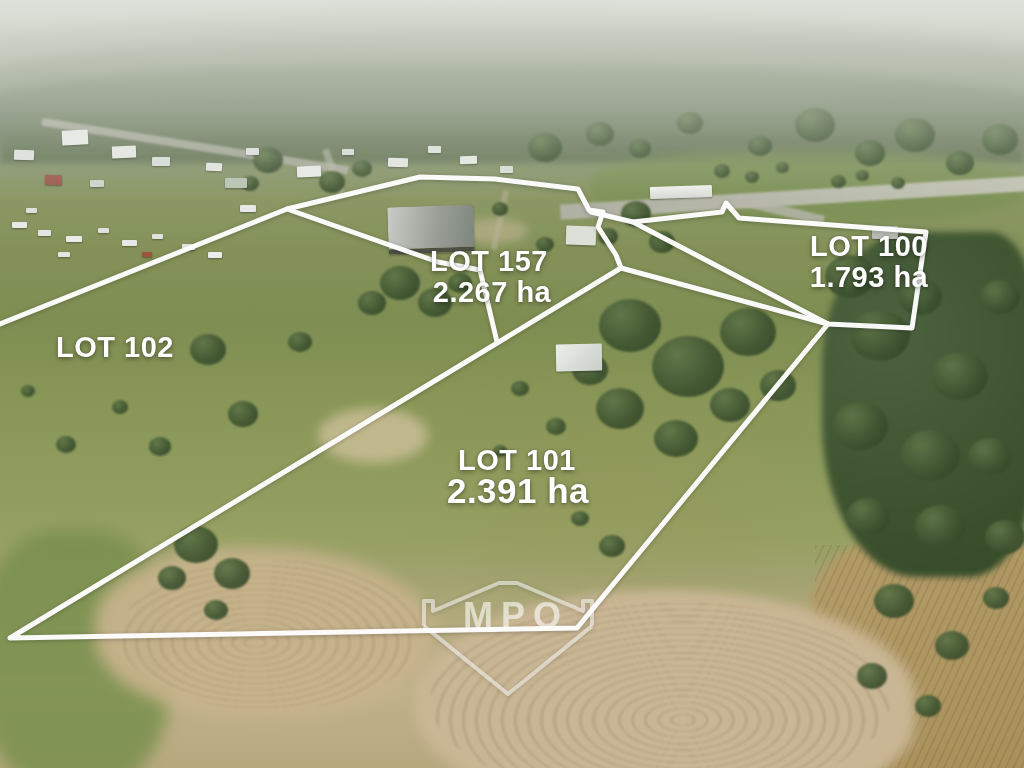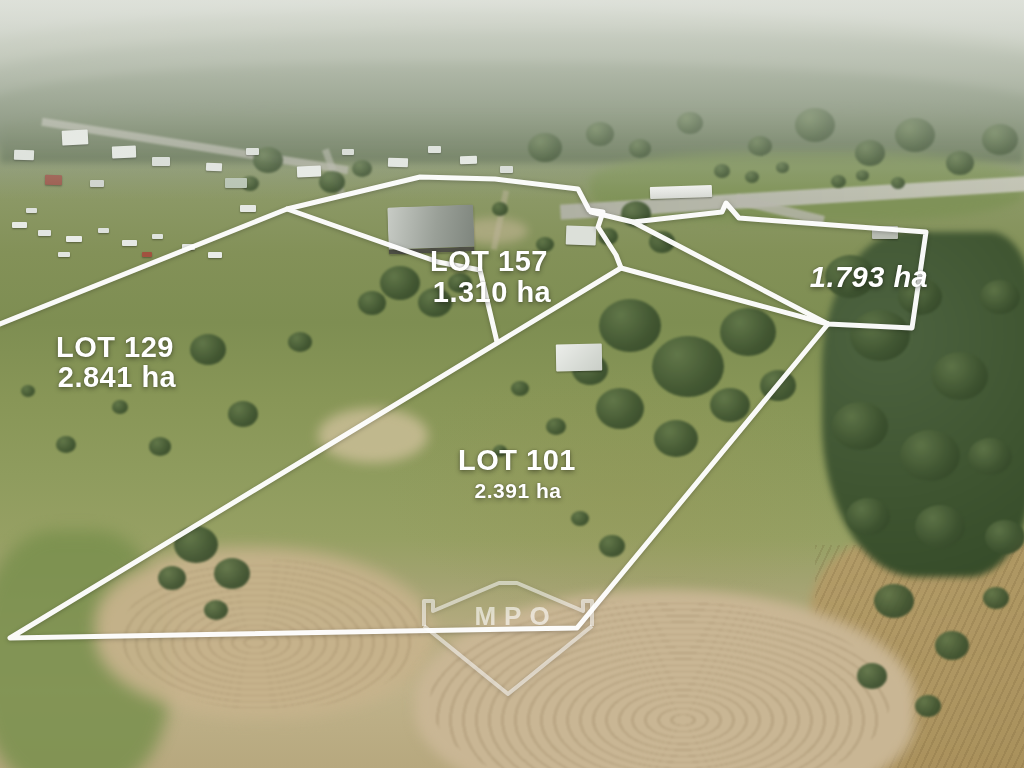--- a/index.html
+++ b/index.html
@@ -169,27 +169,27 @@
       <path d="M 621,268 L 10,638 L 577,628 L 828,324"></path>
       <path d="M 287,209 L 438,262 L 480,270 L 497,342"></path>
     </g>
 
     <g fill="none" stroke="rgba(255,255,255,0.55)" stroke-width="4" stroke-linejoin="round">
       <path d="M 424,626 L 424,601 L 433,601 L 433,611 L 499,583 L 517,583 L 583,611 L 583,601 L 592,601 L 592,626"></path>
       <path d="M 424,626 L 508,694 L 592,626"></path>
     </g>
   </svg>
 
-  <div class="lab" style="left:869px;top:277px;font-size:29px;font-style:italic;">1.793 ha</div>
+  <div class="lab" style="left:869px;top:246px;font-size:29px;">LOT 100</div>
+  <div class="lab" style="left:869px;top:277px;font-size:29px;">1.793 ha</div>
 
   <div class="lab" style="left:517px;top:460px;font-size:29px;">LOT 101</div>
-  <div class="lab" style="left:518px;top:491px;font-size:21px;text-align:right;">2.391 ha</div>
+  <div class="lab" style="left:518px;top:491px;font-size:35px;text-align:right;">2.391 ha</div>
 
-  <div class="lab" style="left:115px;top:347px;font-size:29px;">LOT 129</div>
-  <div class="lab" style="left:117px;top:377px;font-size:29px;">2.841 ha</div>
+  <div class="lab" style="left:115px;top:347px;font-size:29px;">LOT 102</div>
 
   <div class="lab" style="left:489px;top:261px;font-size:29px;">LOT 157</div>
-  <div class="lab" style="left:492px;top:292px;font-size:29px;">1.310 ha</div>
+  <div class="lab" style="left:492px;top:292px;font-size:29px;">2.267 ha</div>
 
 
-  <div class="wm" style="left:512px;top:616px;font-size:26px;letter-spacing:8px;padding-left:8px;">MPO</div>
+  <div class="wm" style="left:512px;top:616px;font-size:36px;letter-spacing:8px;padding-left:8px;">MPO</div>
 
 </div>
 
 </body></html>

